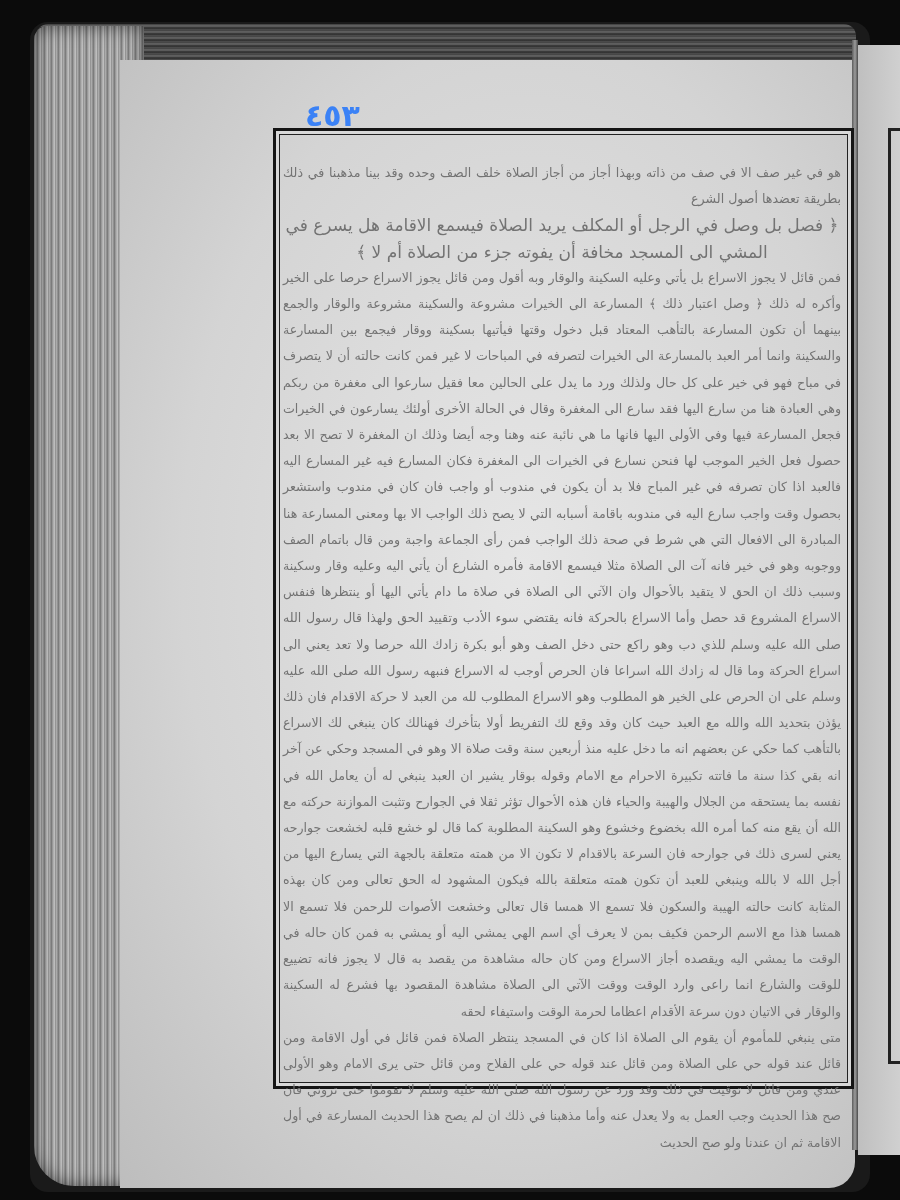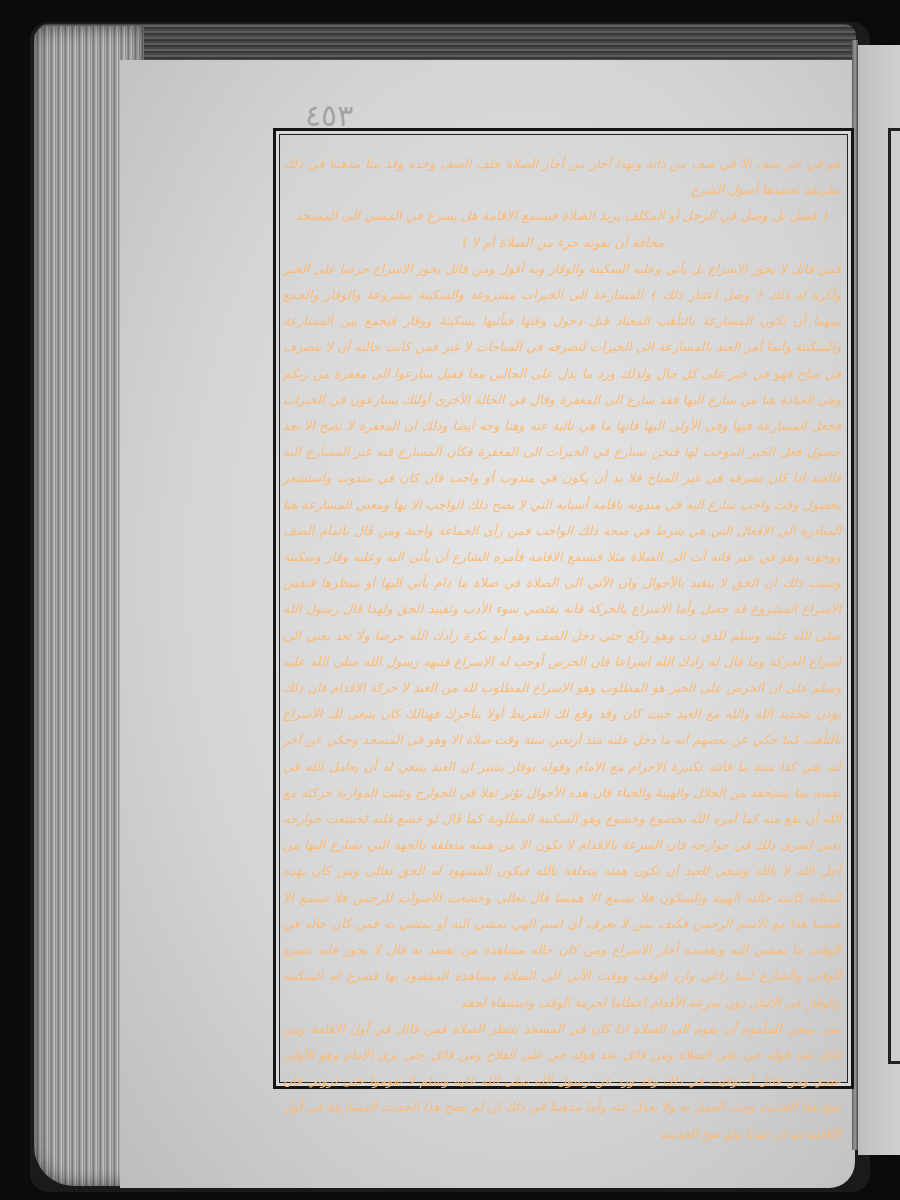--- a/index.html
+++ b/index.html
@@ -37,42 +37,41 @@
     .facing-page {
       position: absolute; left: 858px; top: 45px; width: 42px; height: 1110px;
       background: linear-gradient(90deg, #bfbfbf, #d0d0d0);
     }
     .facing-frame {
       position: absolute; left: 888px; top: 128px; width: 14px; height: 930px;
       border-left: 3px solid #222; border-top: 3px solid #222; border-bottom: 3px solid #222;
     }
     .page-number {
       position: absolute; left: 305px; top: 98px; width: 80px;
-      font-size: 30px; font-weight: normal; color: #a3a3a3;
+      font-size: 30px; font-weight: bold; color: #3b82f6;
       text-align: left; direction: rtl; unicode-bidi: plaintext;
       font-family: "DejaVu Sans", sans-serif;
     }
     .frame {
       position: absolute; left: 273px; top: 128px; width: 575px; height: 955px;
       border: 3px solid #151515;
       box-shadow: inset 0 0 0 3px #d8d8d8, inset 0 0 0 4px #222;
     }
     .text-block {
-      position: absolute; left: 283px; top: 151px; width: 558px; height: 935px;
+      position: absolute; left: 283px; top: 160px; width: 558px; height: 935px;
       direction: rtl; text-align: justify;
-      color: #fdba74;
+      color: #737373;
       font-family: "DejaVu Sans", sans-serif;
       font-size: 12.6px;
       line-height: 26.2px;
-      font-style: italic;
     }
     .text-block p { margin: 0; text-align-last: right; }
     .heading {
       text-align: center !important; text-align-last: center !important;
-      font-size: 13px;
+      font-size: 17px;
     }
   </style>
 </head>
 <body>
 
 <div class="book-back"></div>
 <div class="top-edge"></div>
 <div class="page-stack"></div>
 <div class="page"></div>
 <div class="gutter"></div>

